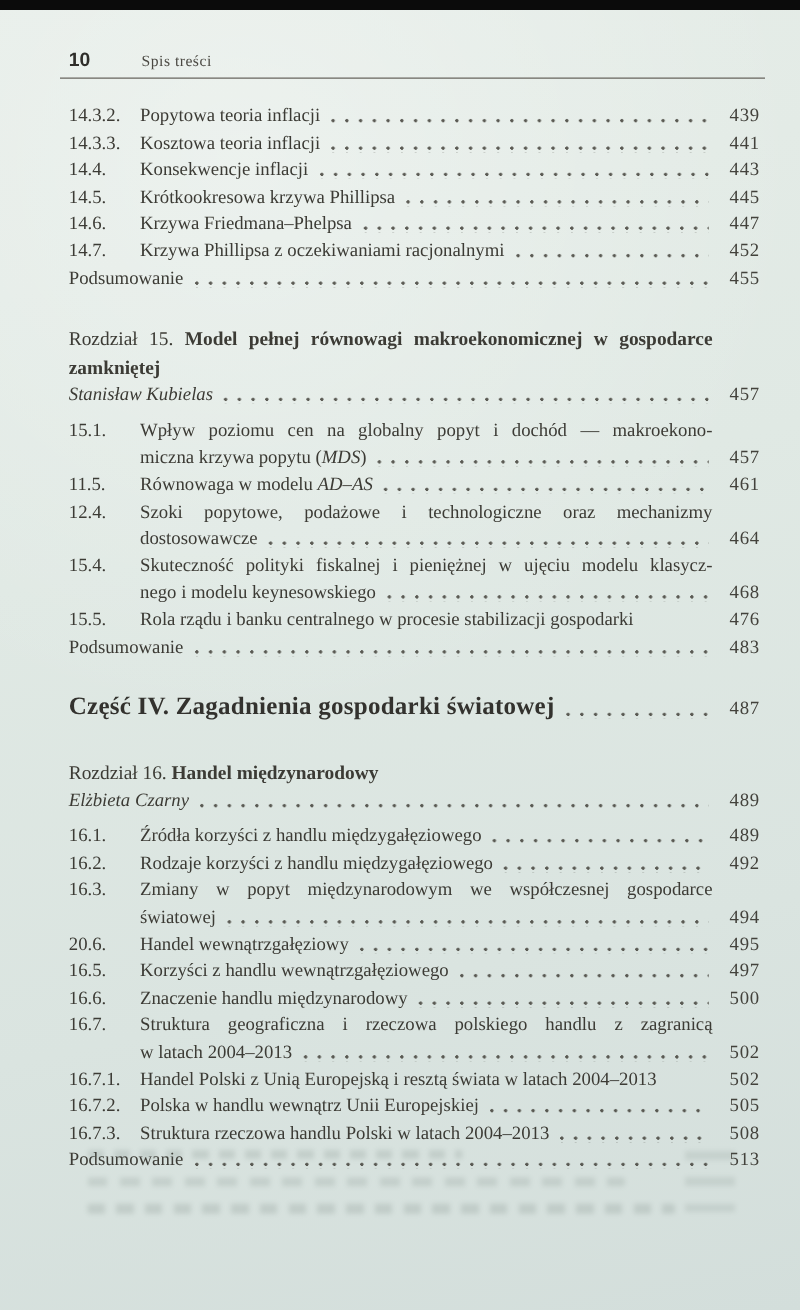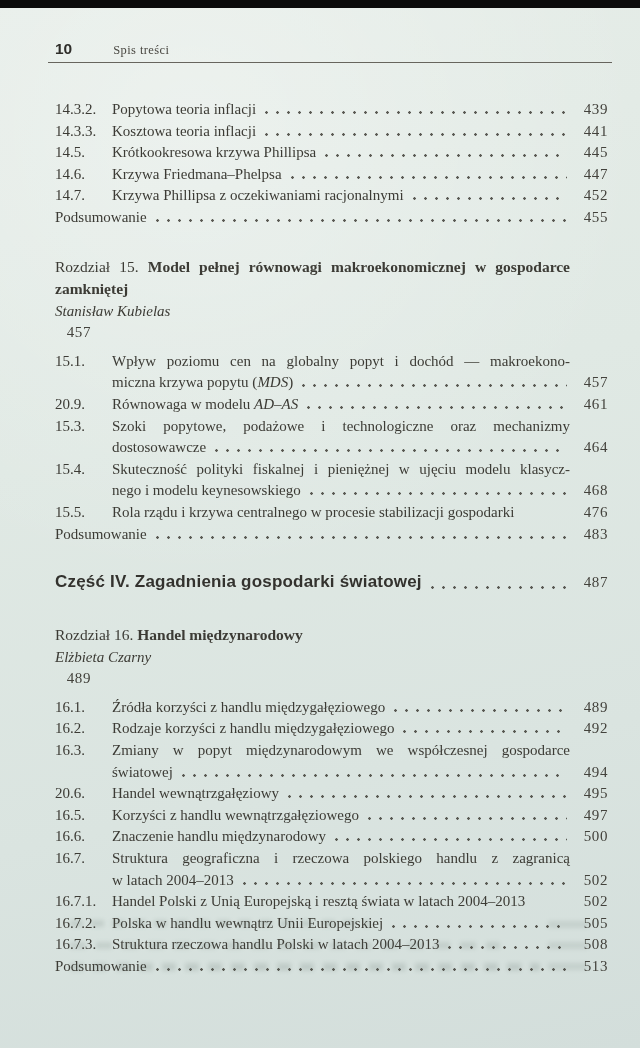--- a/index.html
+++ b/index.html
@@ -13,44 +13,44 @@
       radial-gradient(130% 80% at 30% 12%, rgba(255,255,255,0.30), rgba(255,255,255,0) 55%),
       linear-gradient(168deg, #e6ede8 0%, #e0e9e4 40%, #dae4e0 72%, #d3dedb 100%);
   }
   .topbar{position:absolute;top:0;left:0;width:640px;height:8px;background:#0b0b0b;}
   .page{position:absolute;top:2px;left:0;width:640px;height:1040px;color:#3c3b35;}
   .running-header{display:flex;align-items:baseline;margin:38px 32px 0 55px;}
   .pageno{font-family:"Liberation Sans", sans-serif;font-weight:bold;font-size:15.5px;color:#2f2e2a;}
   .rh-title{font-size:12.5px;letter-spacing:.4px;color:#4a4842;margin-left:41px;}
   .rule{margin:4px 28px 0 48px;border-top:1.6px solid rgba(80,76,68,.85);}
   #toc{margin:20px 32px 0 55px;font-size:15px;line-height:21.6px;}
-  .block.entries{margin-top:36px;}
+  .block.entries{margin-top:20px;}
   .block.chapter{margin-top:27px;}
   .block.part{margin-top:26px;}
   .block.chapter + .block.entries{margin-top:7px;}
   .entry{display:flex;}
   .num{flex:none;width:57px;}
   .body{flex:1;min-width:0;font-family:Liberation Serif, serif;}
   .nonum .body{flex:1;}
   .wrapline{text-align:justify;text-align-last:justify;padding-right:38px;}
   .lastline{display:flex;align-items:baseline;}
   .txt{white-space:nowrap;}
   .leader{flex:1 1 auto;min-width:10px;align-self:stretch;margin:0 5px 0 7px;
     background-image:radial-gradient(circle at 1.5px 1.5px, rgba(66,64,57,.85) 1.15px, rgba(66,64,57,0) 1.5px);
     background-size:11px 5px;background-repeat:repeat-x;
     background-position:2px calc(100% - 4.5px);}
   .leader.nodots{background:none;min-width:4px;}
   .pgnum{flex:none;width:36px;text-align:right;letter-spacing:.6px;color:#43423c;}
   .chline{font-size:15.5px;line-height:22.5px;}
   .chline.just{text-align:justify;text-align-last:justify;padding-right:38px;}
   .b{font-weight:bold;}
   .i{font-style:italic;}
-  .authorline{display:flex;align-items:baseline;flex-direction:column;}
+  .authorline{display:flex;align-items:baseline;}
   .part-row{display:flex;align-items:baseline;height:26px;}
-  .part-title{font-family:Liberation Sans, sans-serif;font-weight:bold;font-size:17px;
+  .part-title{font-family:Liberation Serif, serif;font-weight:bold;font-size:20px;
     letter-spacing:.2px;color:#33322e;white-space:nowrap;}
   .part-row .leader{background-position:2px calc(100% - 6px);}
   .showthrough{position:absolute;filter:blur(2.2px);opacity:.22;border-radius:2px;}
   .st1{left:70px;top:918px;width:300px;height:7px;
     background:repeating-linear-gradient(90deg, rgba(92,108,101,.75) 0 13px, transparent 13px 21px);}
   .st2{left:70px;top:940px;width:430px;height:7px;
     background:repeating-linear-gradient(90deg, rgba(92,108,101,.7) 0 16px, transparent 16px 26px);}
   .st3{left:70px;top:961px;width:470px;height:8px;
     background:repeating-linear-gradient(90deg, rgba(86,102,96,.75) 0 14px, transparent 14px 23px);}
   .st4{left:548px;top:918px;width:40px;height:50px;
@@ -83,20 +83,30 @@
             <span class="num">14.3.3.</span>
             <div class="body">
               <div class="lastline">
                 <span class="txt"><span>Kosztowa teoria inflacji</span></span>
                 <span class="leader"></span>
                 <span class="pgnum">441</span>
               </div>
             </div>
           </div>
           <div class="entry">
+            <span class="num">14.4.</span>
+            <div class="body">
+              <div class="lastline">
+                <span class="txt"><span>Konsekwencje inflacji</span></span>
+                <span class="leader"></span>
+                <span class="pgnum">443</span>
+              </div>
+            </div>
+          </div>
+          <div class="entry">
             <span class="num">14.5.</span>
             <div class="body">
               <div class="lastline">
                 <span class="txt"><span>Krótkookresowa krzywa Phillipsa</span></span>
                 <span class="leader"></span>
                 <span class="pgnum">445</span>
               </div>
             </div>
           </div>
           <div class="entry">
@@ -144,31 +154,31 @@
             <div class="body">
               <div class="wrapline"><span>Wpływ poziomu cen na globalny popyt i dochód — makroekono-</span></div>
               <div class="lastline">
                 <span class="txt"><span>miczna krzywa popytu (</span><span class="i">MDS</span><span>)</span></span>
                 <span class="leader"></span>
                 <span class="pgnum">457</span>
               </div>
             </div>
           </div>
           <div class="entry">
-            <span class="num">20.9.</span>
+            <span class="num">11.5.</span>
             <div class="body">
               <div class="lastline">
                 <span class="txt"><span>Równowaga w modelu </span><span class="i">AD–AS</span></span>
                 <span class="leader"></span>
                 <span class="pgnum">461</span>
               </div>
             </div>
           </div>
           <div class="entry">
-            <span class="num">15.3.</span>
+            <span class="num">12.4.</span>
             <div class="body">
               <div class="wrapline"><span>Szoki popytowe, podażowe i technologiczne oraz mechanizmy</span></div>
               <div class="lastline">
                 <span class="txt"><span>dostosowawcze</span></span>
                 <span class="leader"></span>
                 <span class="pgnum">464</span>
               </div>
             </div>
           </div>
           <div class="entry">
@@ -179,21 +189,21 @@
                 <span class="txt"><span>nego i modelu keynesowskiego</span></span>
                 <span class="leader"></span>
                 <span class="pgnum">468</span>
               </div>
             </div>
           </div>
           <div class="entry">
             <span class="num">15.5.</span>
             <div class="body">
               <div class="lastline">
-                <span class="txt"><span>Rola rządu i krzywa centralnego w procesie stabilizacji gospodarki</span></span>
+                <span class="txt"><span>Rola rządu i banku centralnego w procesie stabilizacji gospodarki</span></span>
                 <span class="leader nodots"></span>
                 <span class="pgnum">476</span>
               </div>
             </div>
           </div>
           <div class="entry nonum">
             <div class="body">
               <div class="lastline">
                 <span class="txt"><span>Podsumowanie</span></span>
                 <span class="leader"></span>

